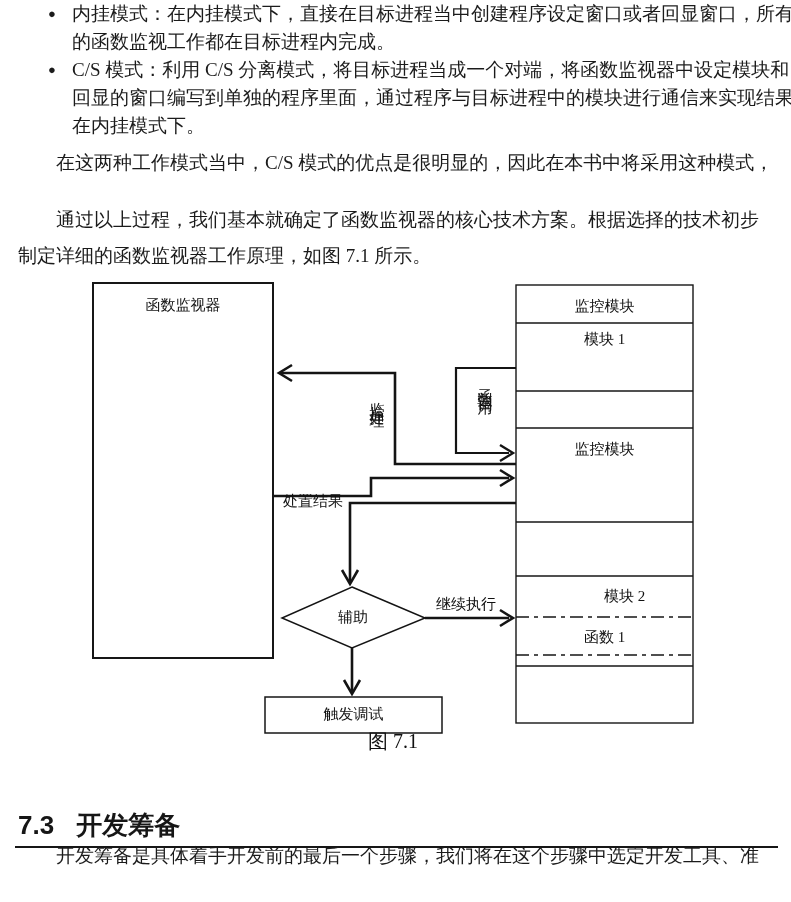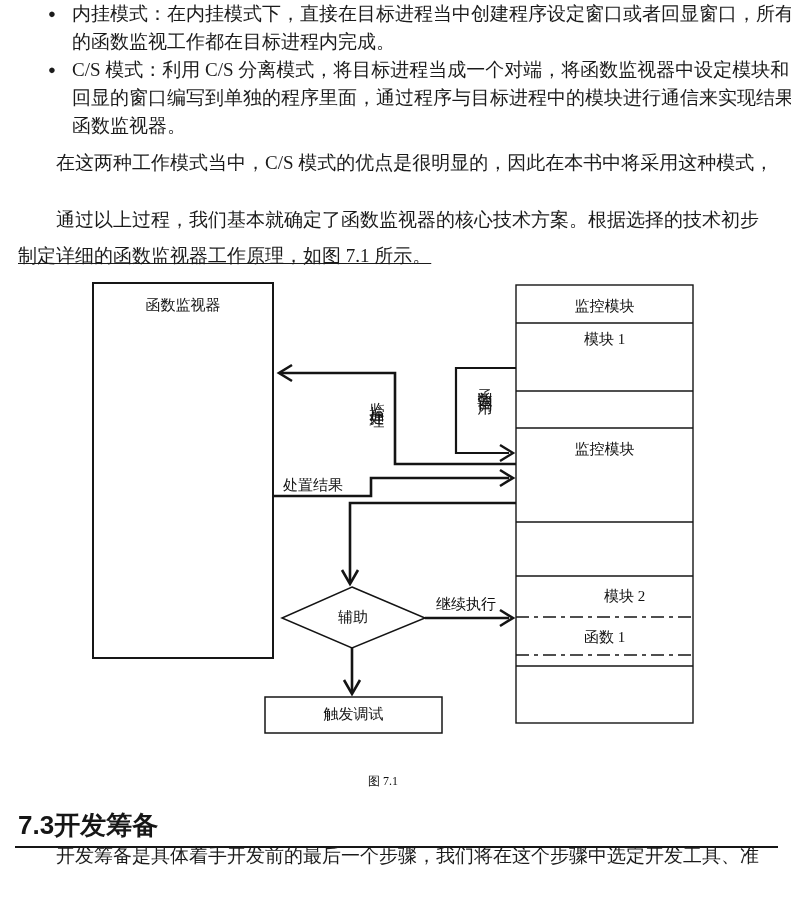--- a/index.html
+++ b/index.html
@@ -38,47 +38,47 @@
   }
   .heading{
     position:absolute;
     left:18px;top:808px;
     font-family:"Liberation Sans","DejaVu Sans",sans-serif;
     font-size:26px;
     font-weight:600;
     color:#161616;
     white-space:nowrap;
   }
-  .heading .num{}
+  .heading .num{margin-right:22px;}
   .hrule{
     position:absolute;
     left:15px;top:846px;
     width:763px;height:2px;
     background:#161616;
   }
   svg.diagram{position:absolute;left:0;top:0;}
 </style>
 </head>
 <body>
 
 <div id="page">
 
   <span class="bullet" style="left:48px;top:6px;">●</span>
   <div class="tline" style="left:72px;top:2px;">内挂模式：在内挂模式下，直接在目标进程当中创建程序设定窗口或者回显窗口，所有</div>
   <div class="tline" style="left:72px;top:30px;">的函数监视工作都在目标进程内完成。</div>
 
   <span class="bullet" style="left:48px;top:62px;">●</span>
   <div class="tline" style="left:72px;top:58px;">C/S 模式：利用 C/S 分离模式，将目标进程当成一个对端，将函数监视器中设定模块和</div>
   <div class="tline" style="left:72px;top:86px;">回显的窗口编写到单独的程序里面，通过程序与目标进程中的模块进行通信来实现结果</div>
-  <div class="tline" style="left:72px;top:114px;">函数监视器。</div>
+  <div class="tline" style="left:72px;top:114px;">在内挂模式下。</div>
 
   <div class="tline" style="left:56px;top:151px;">在这两种工作模式当中，C/S 模式的优点是很明显的，因此在本书中将采用这种模式，</div>
 
   <div class="tline" style="left:56px;top:208px;">通过以上过程，我们基本就确定了函数监视器的核心技术方案。根据选择的技术初步</div>
-  <div class="tline" style="left:18px;top:244px;text-decoration:underline;">制定详细的函数监视器工作原理，如图 7.1 所示。</div>
+  <div class="tline" style="left:18px;top:244px;">制定详细的函数监视器工作原理，如图 7.1 所示。</div>
 
   <svg class="diagram" width="791" height="902" viewBox="0 0 791 902">
 
     <rect x="93" y="283" width="180" height="375" fill="none" stroke="#161616" stroke-width="2"></rect>
 
     <rect x="516" y="285" width="177" height="438" fill="none" stroke="#161616" stroke-width="1.4"></rect>
 
     <g stroke="#161616" stroke-width="1.4">
       <line x1="516" y1="323" x2="693" y2="323"></line>
       <line x1="516" y1="391" x2="693" y2="391"></line>
@@ -116,25 +116,25 @@
   <div class="dlabel dcenter" style="left:93px;top:296px;width:180px;">函数监视器</div>
   <div class="dlabel dcenter" style="left:516px;top:297px;width:177px;">监控模块</div>
   <div class="dlabel dcenter" style="left:516px;top:330px;width:177px;">模块 1</div>
   <div class="dlabel dcenter" style="left:516px;top:440px;width:177px;">监控模块</div>
   <div class="dlabel dcenter" style="left:516px;top:587px;width:177px;padding-left:20px;">模块 2</div>
   <div class="dlabel dcenter" style="left:516px;top:628px;width:177px;">函数 1</div>
 
   <div class="dlabel vlabel" style="left:368px;top:390px;">监控处理</div>
   <div class="dlabel vlabel" style="left:476px;top:377px;">函数调用</div>
 
-  <div class="dlabel" style="left:283px;top:476px;">处置结果</div>
+  <div class="dlabel" style="left:283px;top:492px;">处置结果</div>
   <div class="dlabel" style="left:436px;top:595px;">继续执行</div>
   <div class="dlabel dcenter" style="left:283px;top:608px;width:140px;">辅助</div>
   <div class="dlabel dcenter" style="left:265px;top:705px;width:177px;">触发调试</div>
 
-  <div class="dlabel" style="left:368px;top:772px;font-size:12px;text-align:right;">图 7.1</div>
+  <div class="dlabel" style="left:368px;top:732px;font-size:20px;text-align:right;">图 7.1</div>
 
   <div class="heading"><span class="num">7.3</span><span>开发筹备</span></div>
   <div class="hrule"></div>
 
   <div class="tline" style="left:56px;top:844px;">开发筹备是具体着手开发前的最后一个步骤，我们将在这个步骤中选定开发工具、准</div>
 
 </div>
 
 </body></html>

